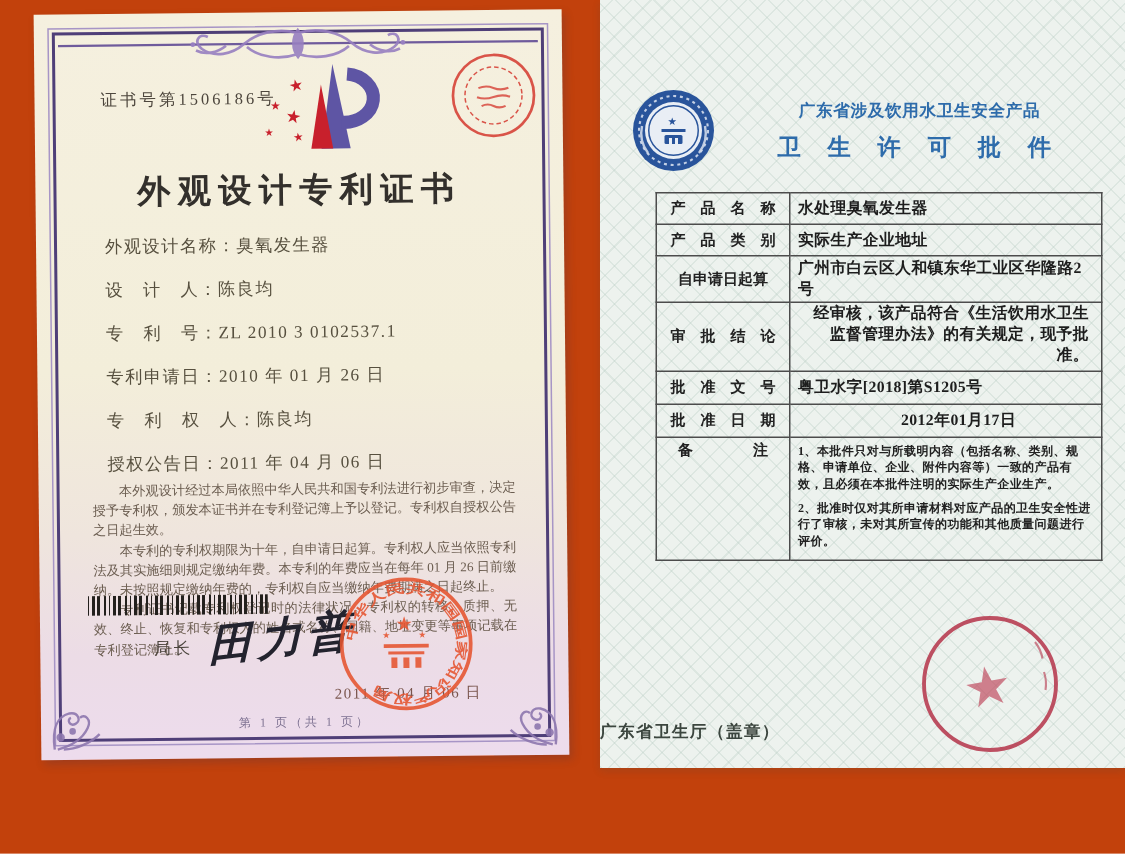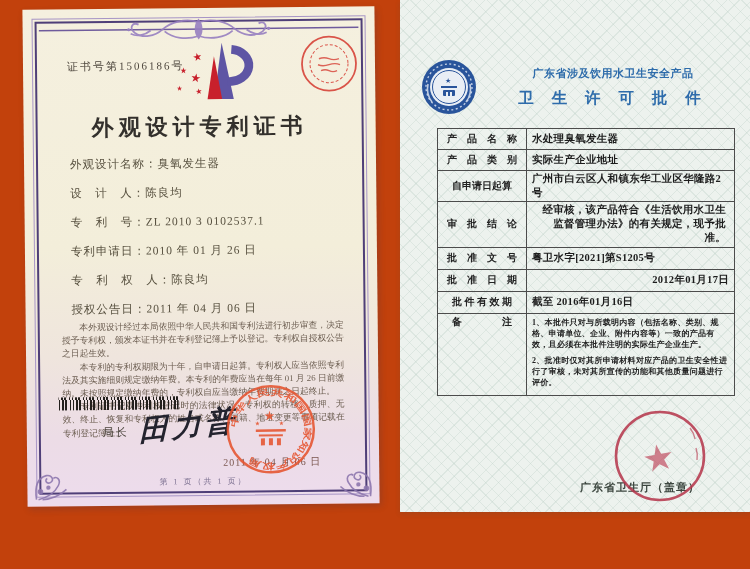--- a/index.html
+++ b/index.html
@@ -44,26 +44,26 @@
   .l-emblem{position:absolute;left:20px;top:58px;width:58px;height:58px;}
   .l-titleblock{position:absolute;left:84px;top:66px;width:258px;text-align:center;color:#2e6cab;}
   .l-title1{font-size:11px;font-weight:bold;letter-spacing:.5px;white-space:nowrap;}
   .l-title2{font-size:15.5px;font-weight:bold;letter-spacing:7px;margin-top:7px;}
   .l-table{position:absolute;left:37px;top:128px;width:298px;border-collapse:collapse;table-layout:fixed;}
   .l-table td{border:1px solid #4c4c4c;padding:1px 5px;vertical-align:middle;overflow:hidden;}
   .l-table td.lab{width:84px;text-align:center;font-weight:bold;font-size:10px;color:#222;padding:1px 2px;}
   .l-table td.val{font-weight:bold;font-size:10.5px;color:#1d1d1d;letter-spacing:.3px;}
   tr.h21{height:21px;} tr.h44{height:44px;} tr.h32{height:32px;} tr.h22{height:22px;} tr.h56{height:56px;}
   td.topal{vertical-align:top;padding-top:4px;}
-  td.center-val{text-align:right;padding-left:22px;}
+  td.center-val{text-align:center;padding-left:22px;}
   td.concl{font-size:10px;text-align:right;line-height:1.35;padding:1px 8px;}
   td.remark{vertical-align:top;}
   td.remark p{margin:2px 0 5px 0;font-size:8px;font-weight:bold;line-height:1.4;color:#222;}
   .l-footnote{position:absolute;left:52px;top:456px;font-size:11px;font-weight:bold;color:#3c463f;letter-spacing:.5px;}
-  .l-issuer{position:absolute;left:0;top:480px;width:300px;text-align:right;font-size:11px;font-weight:bold;color:#3c463f;letter-spacing:1px;}
+  .l-issuer{position:absolute;left:0;top:480px;width:300px;font-size:11px;font-weight:bold;color:#3c463f;letter-spacing:1px;}
   .l-seal{position:absolute;left:212px;top:408px;width:96px;height:96px;opacity:.85;}
 </style>
 </head>
 <body>
 
 <div class="canvas">
 
   <div class="patent">
     <div class="p-border-outer"></div>
     <div class="p-border-inner"></div>
@@ -210,29 +210,25 @@
         <tr class="h21">
           <td class="lab">自申请日起算</td>
           <td class="val">广州市白云区人和镇东华工业区华隆路2号</td>
         </tr>
         <tr class="h32">
           <td class="lab">审　批　结　论</td>
           <td class="val concl">经审核，该产品符合《生活饮用水卫生监督管理办法》的有关规定，现予批准。</td>
         </tr>
         <tr class="h22">
           <td class="lab">批　准　文　号</td>
-          <td class="val">粤卫水字[2021]第S1205号</td>
+          <td class="val">粤卫水字[2018]第S1205号</td>
         </tr>
         <tr class="h22">
           <td class="lab">批　准　日　期</td>
           <td class="val center-val">2012年01月17日</td>
-        </tr>
-        <tr class="h22">
-          <td class="lab">批 件 有 效 期</td>
-          <td class="val">截至 2016年01月16日</td>
         </tr>
         <tr class="h56">
           <td class="lab topal">备　　　　注</td>
           <td class="val remark">
             <p>1、本批件只对与所载明内容（包括名称、类别、规格、申请单位、企业、附件内容等）一致的产品有效，且必须在本批件注明的实际生产企业生产。</p>
             <p>2、批准时仅对其所申请材料对应产品的卫生安全性进行了审核，未对其所宣传的功能和其他质量问题进行评价。</p>
           </td>
         </tr>
       </tbody>
     </table>

